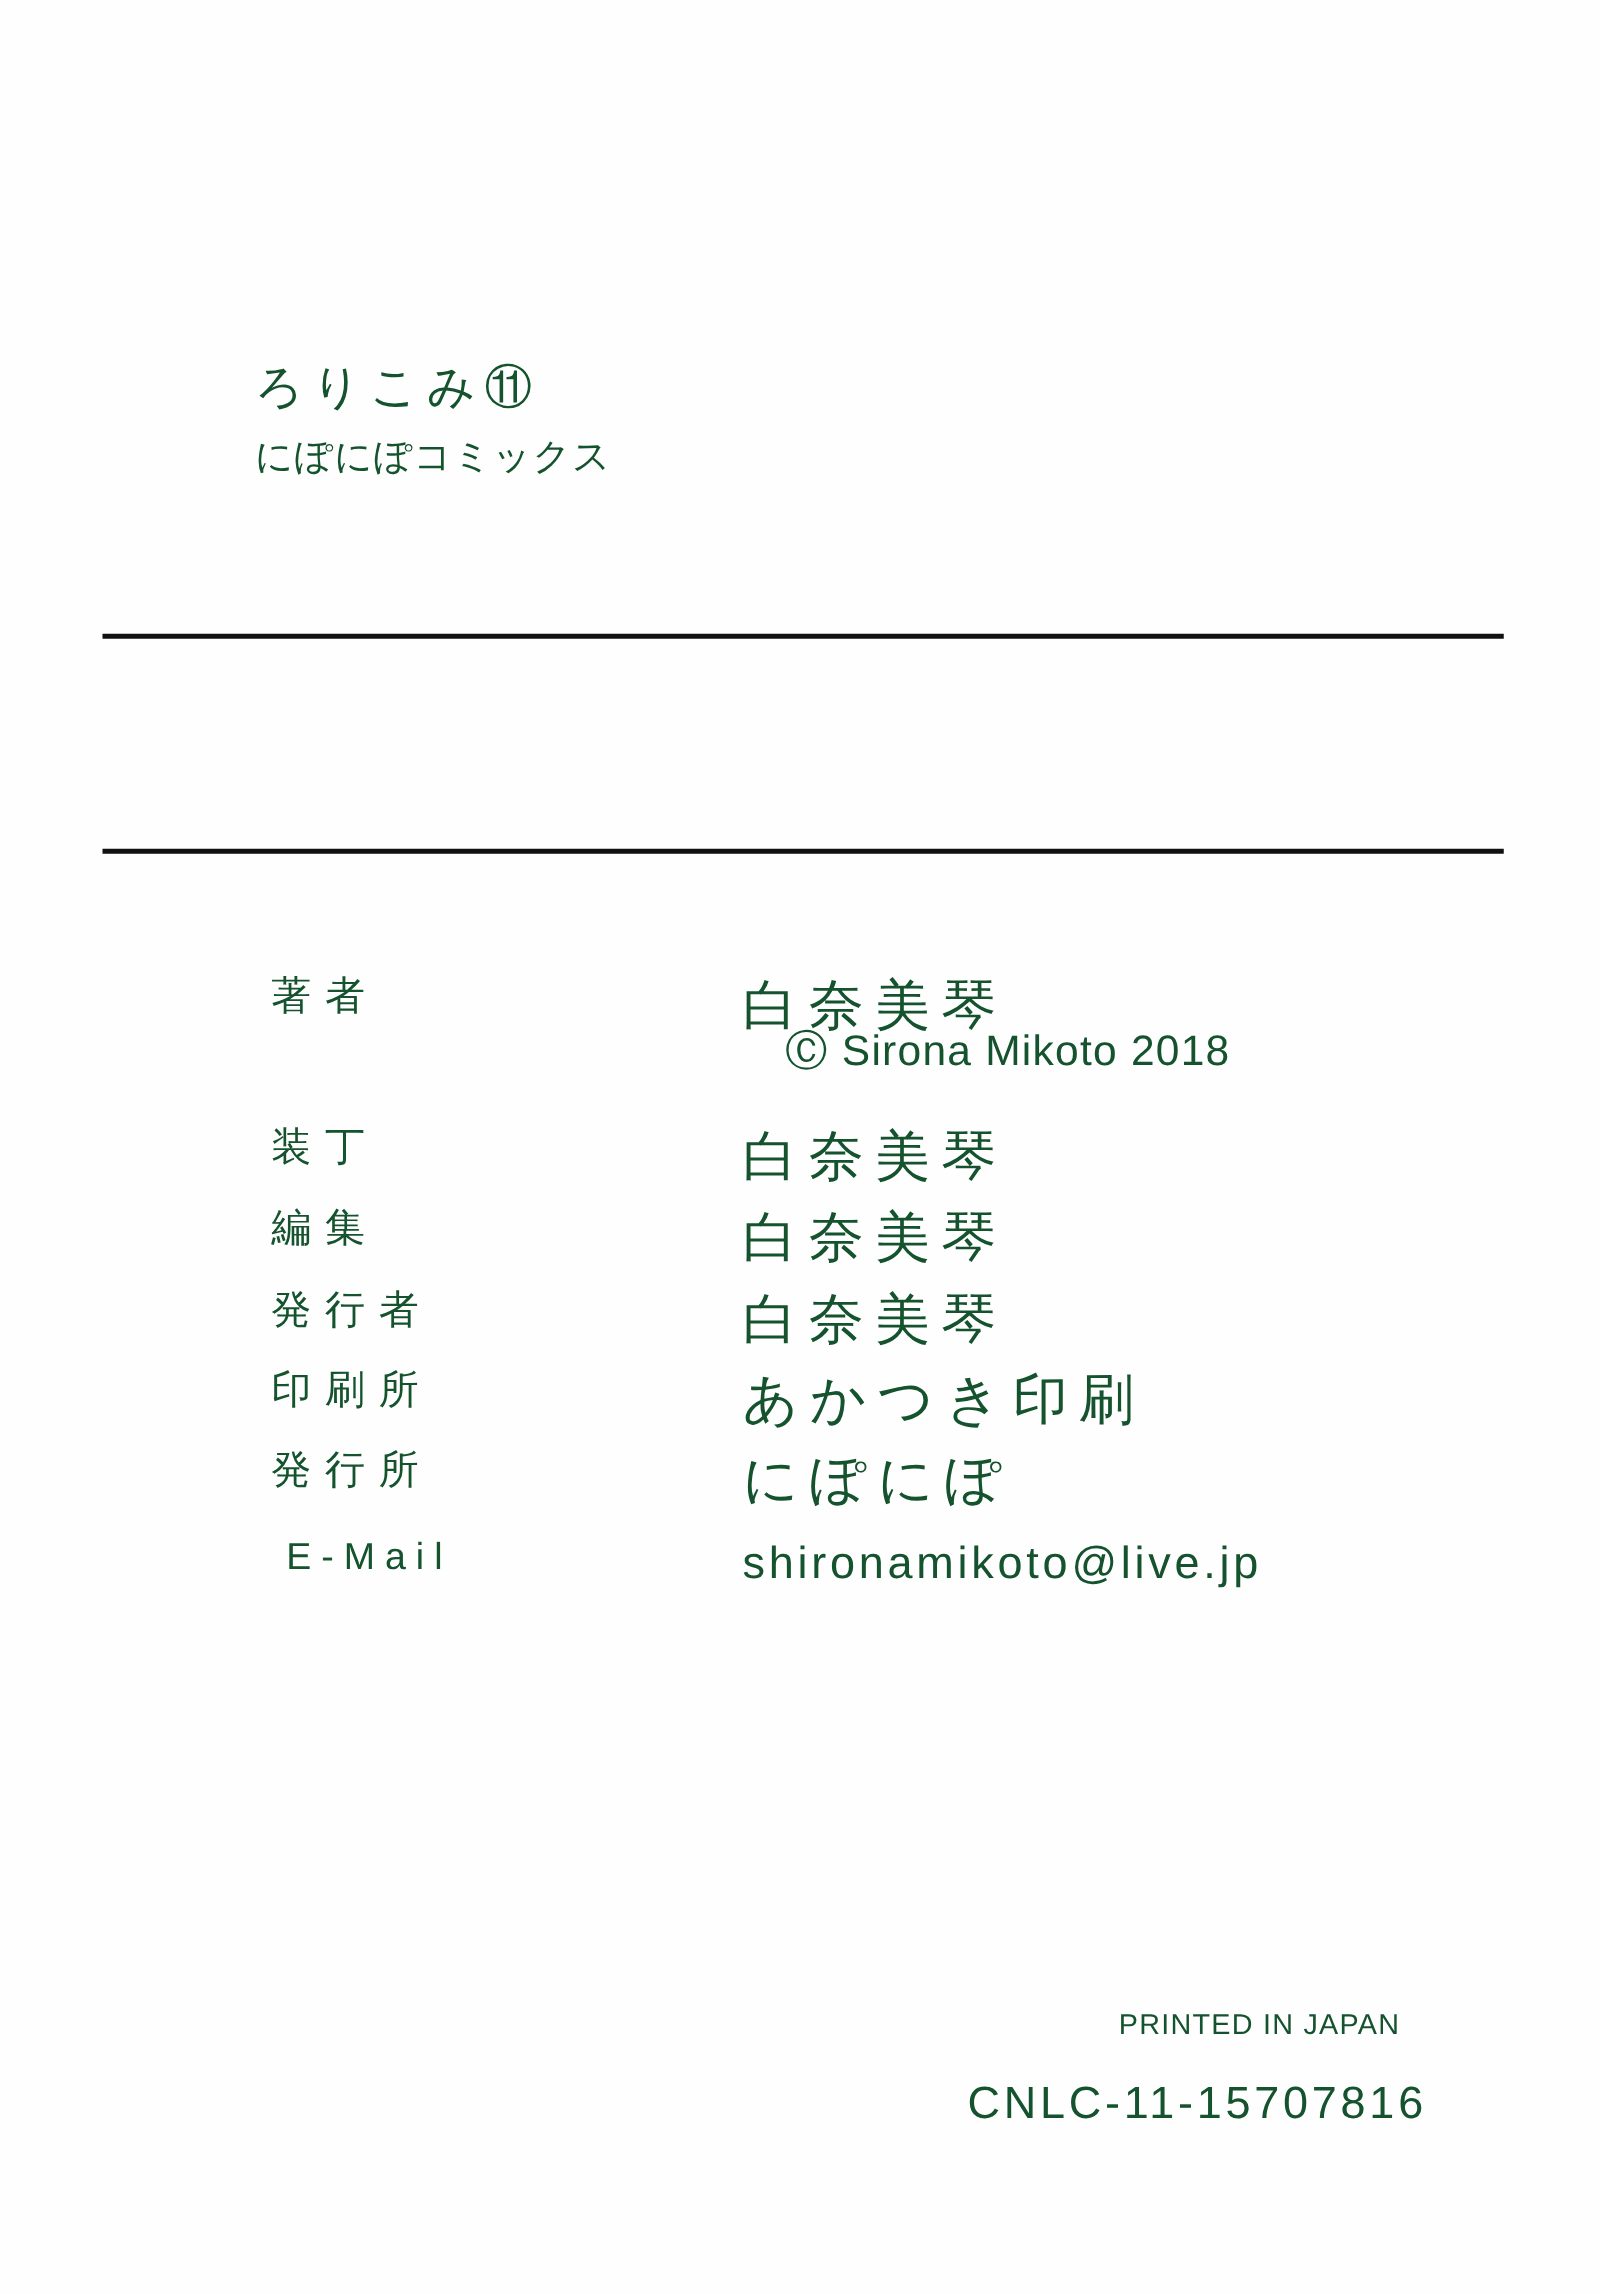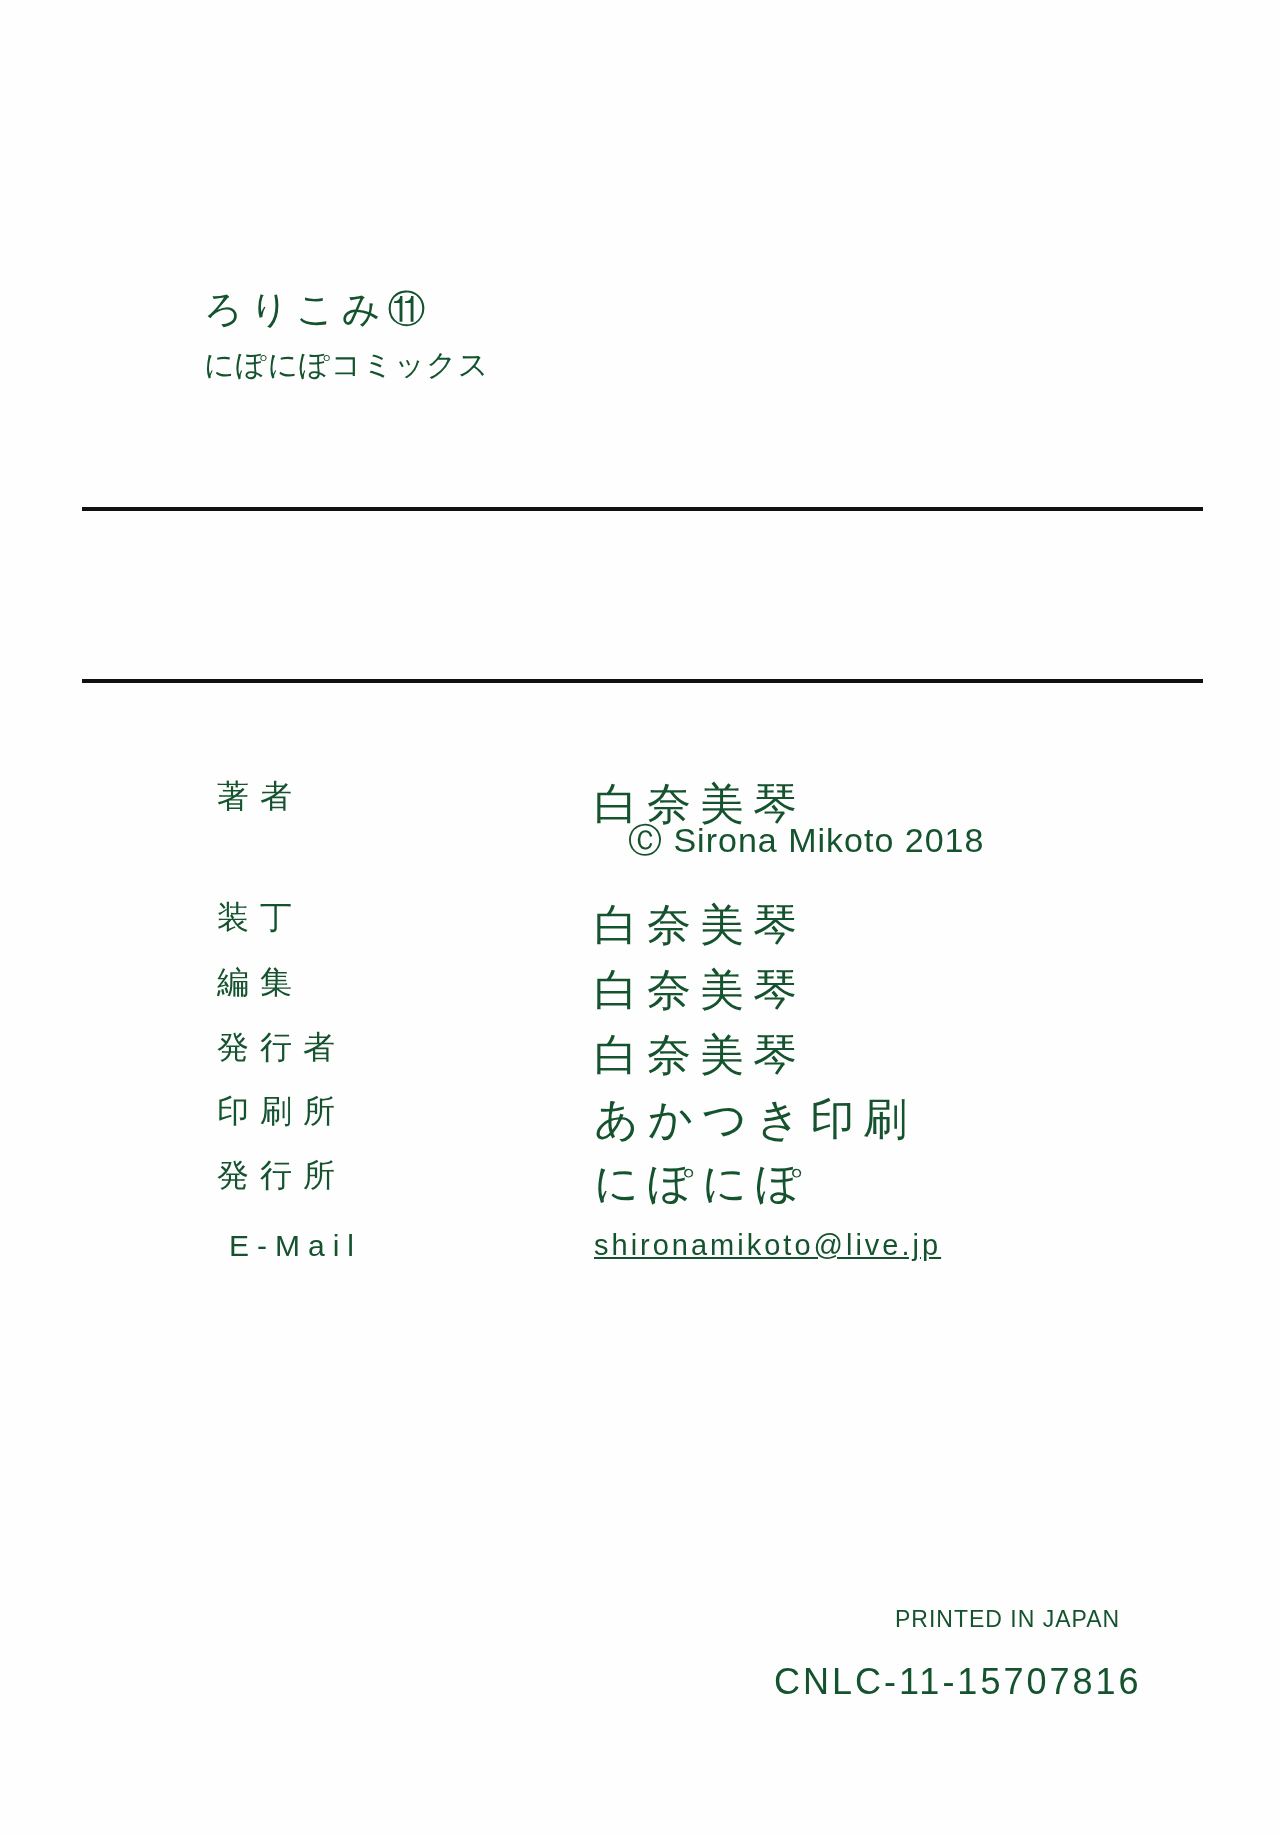--- a/index.html
+++ b/index.html
@@ -39,21 +39,21 @@
     left:217px;
     font-size:32px;font-weight:500;
     letter-spacing:11px;
   }
   .credit-value{
     left:594px;
     font-size:44px;font-weight:500;
     letter-spacing:9px;
   }
   .email-label{letter-spacing:8px;font-size:30px;margin-left:12px;}
-  .email-value{letter-spacing:3px;font-size:29px;text-decoration:underline;}
+  .email-value{letter-spacing:3px;font-size:36px;}
   .copyright{
     left:628px;top:818px;
     font-size:34px;font-weight:400;
     letter-spacing:1px;
     text-align:center;
   }
   .printed{
     left:895px;top:1606px;
     font-size:23px;font-weight:400;
     letter-spacing:1px;

